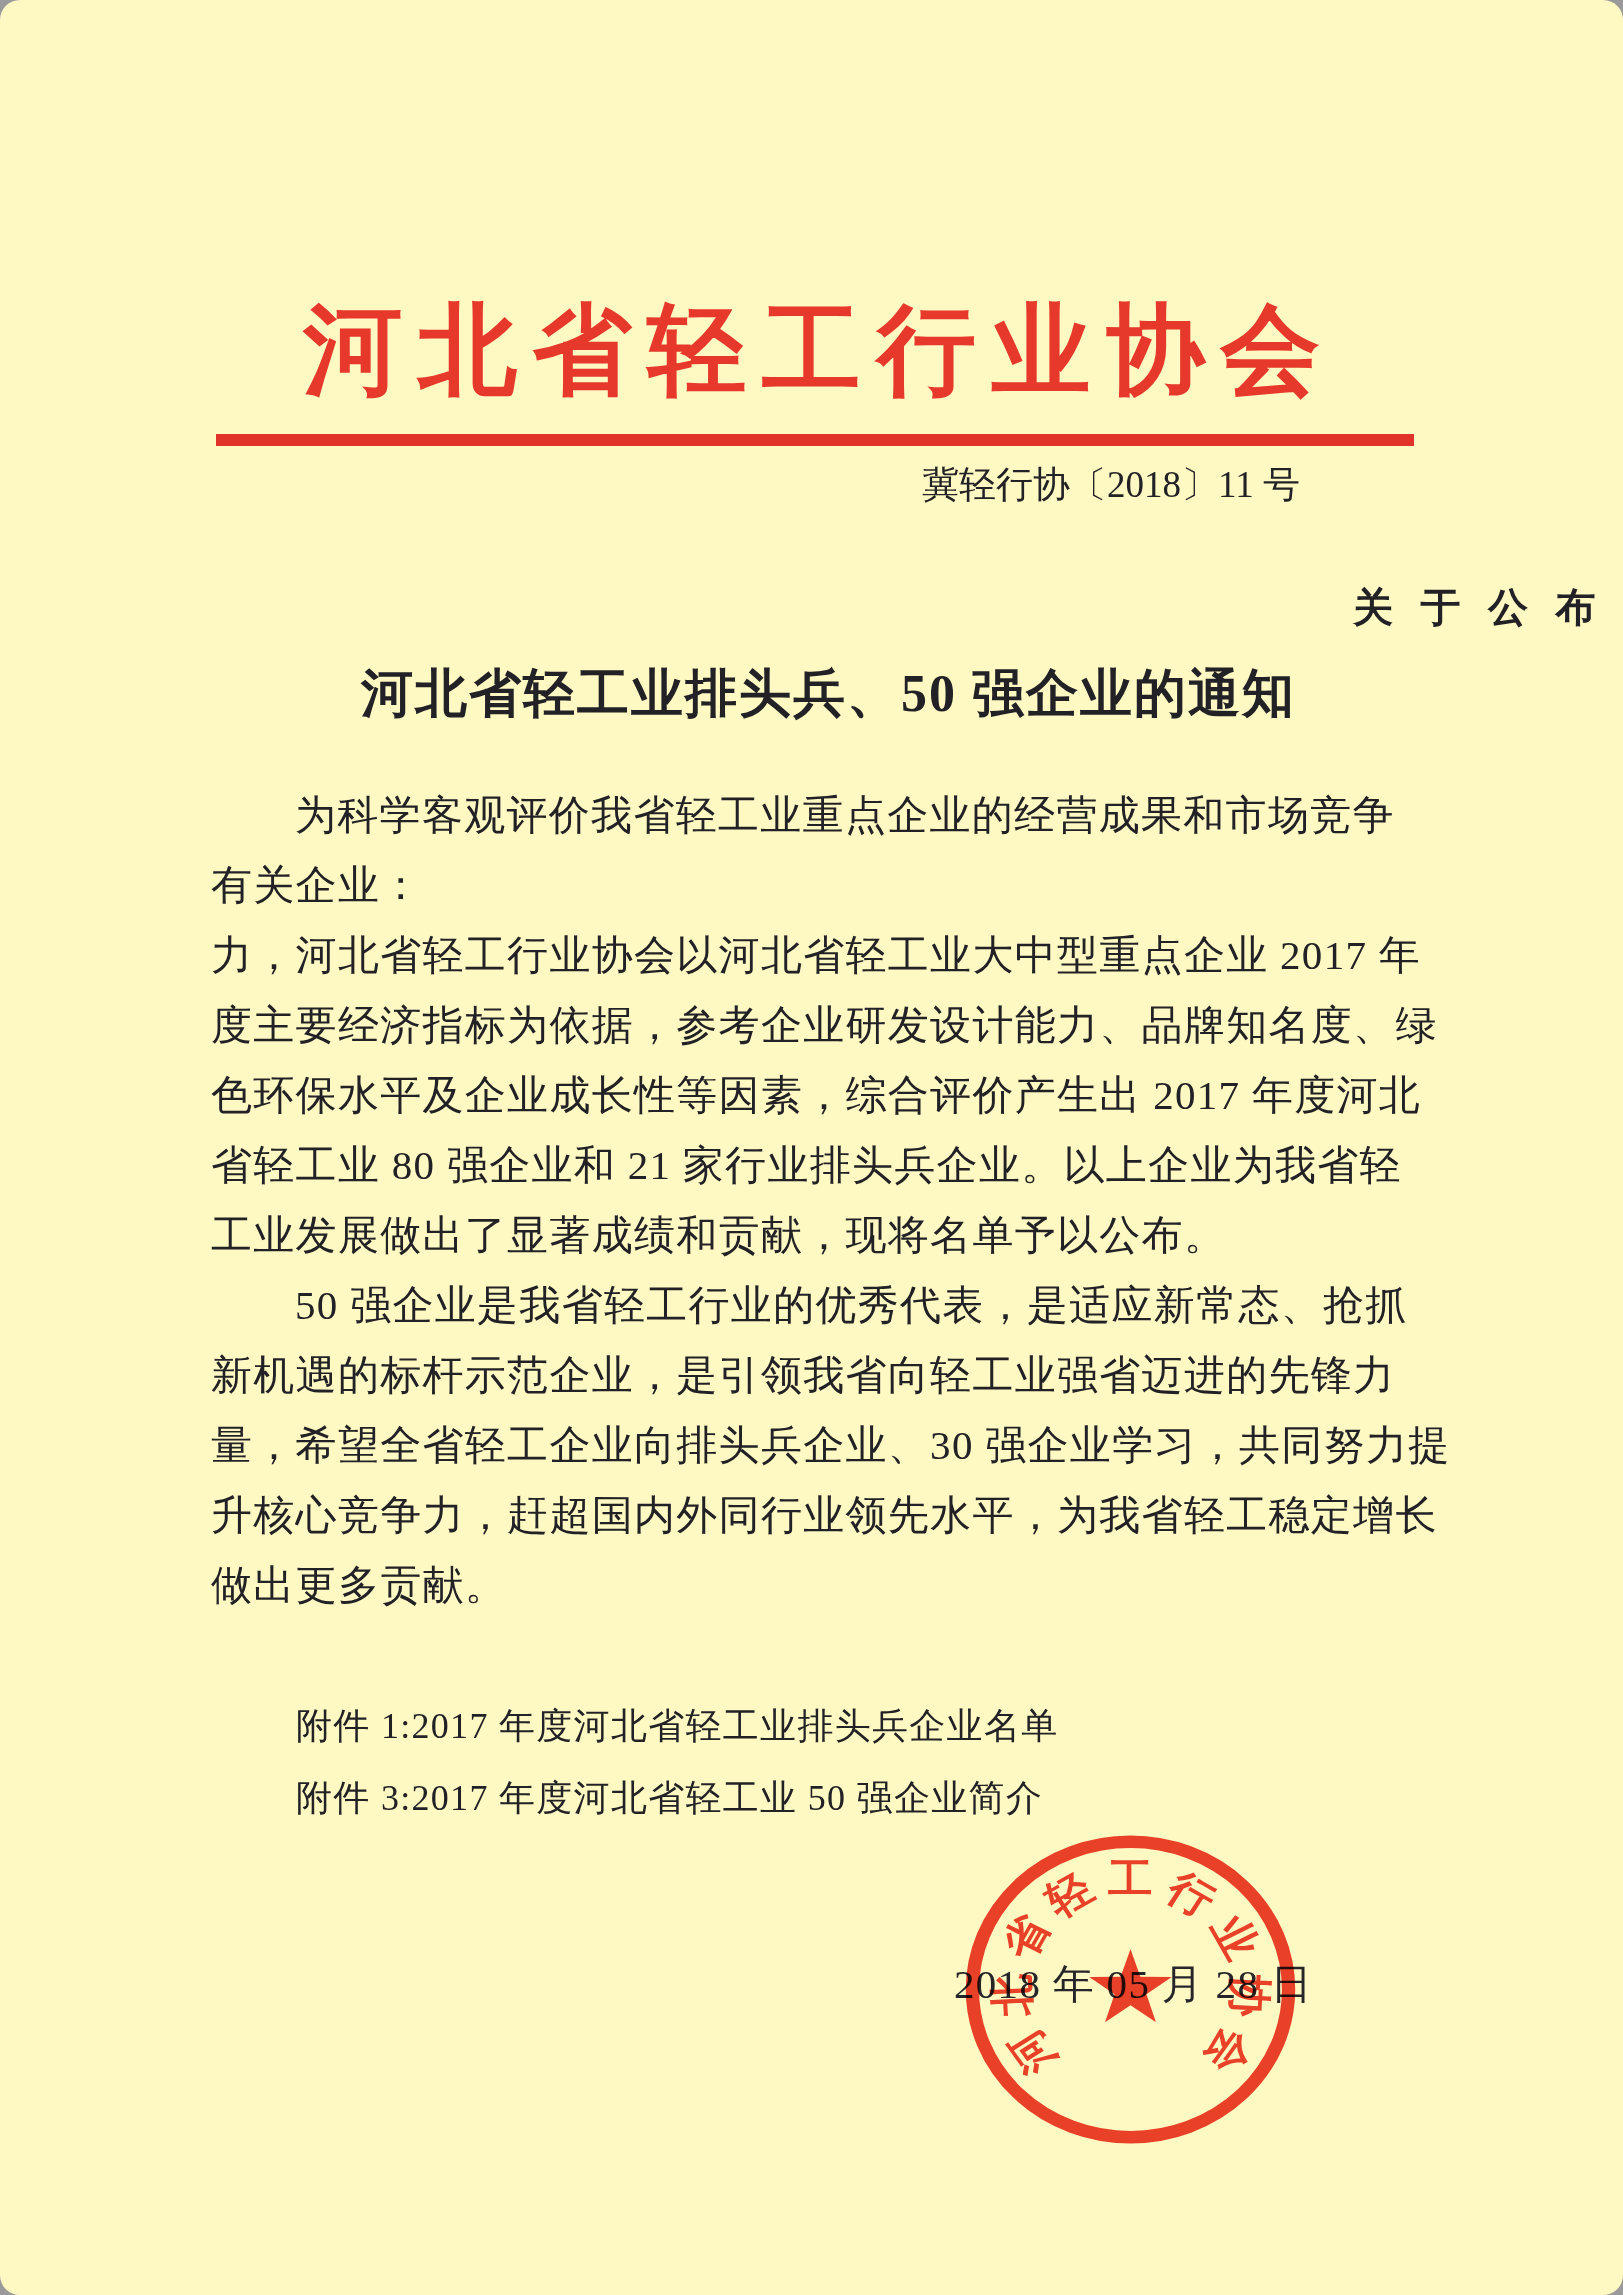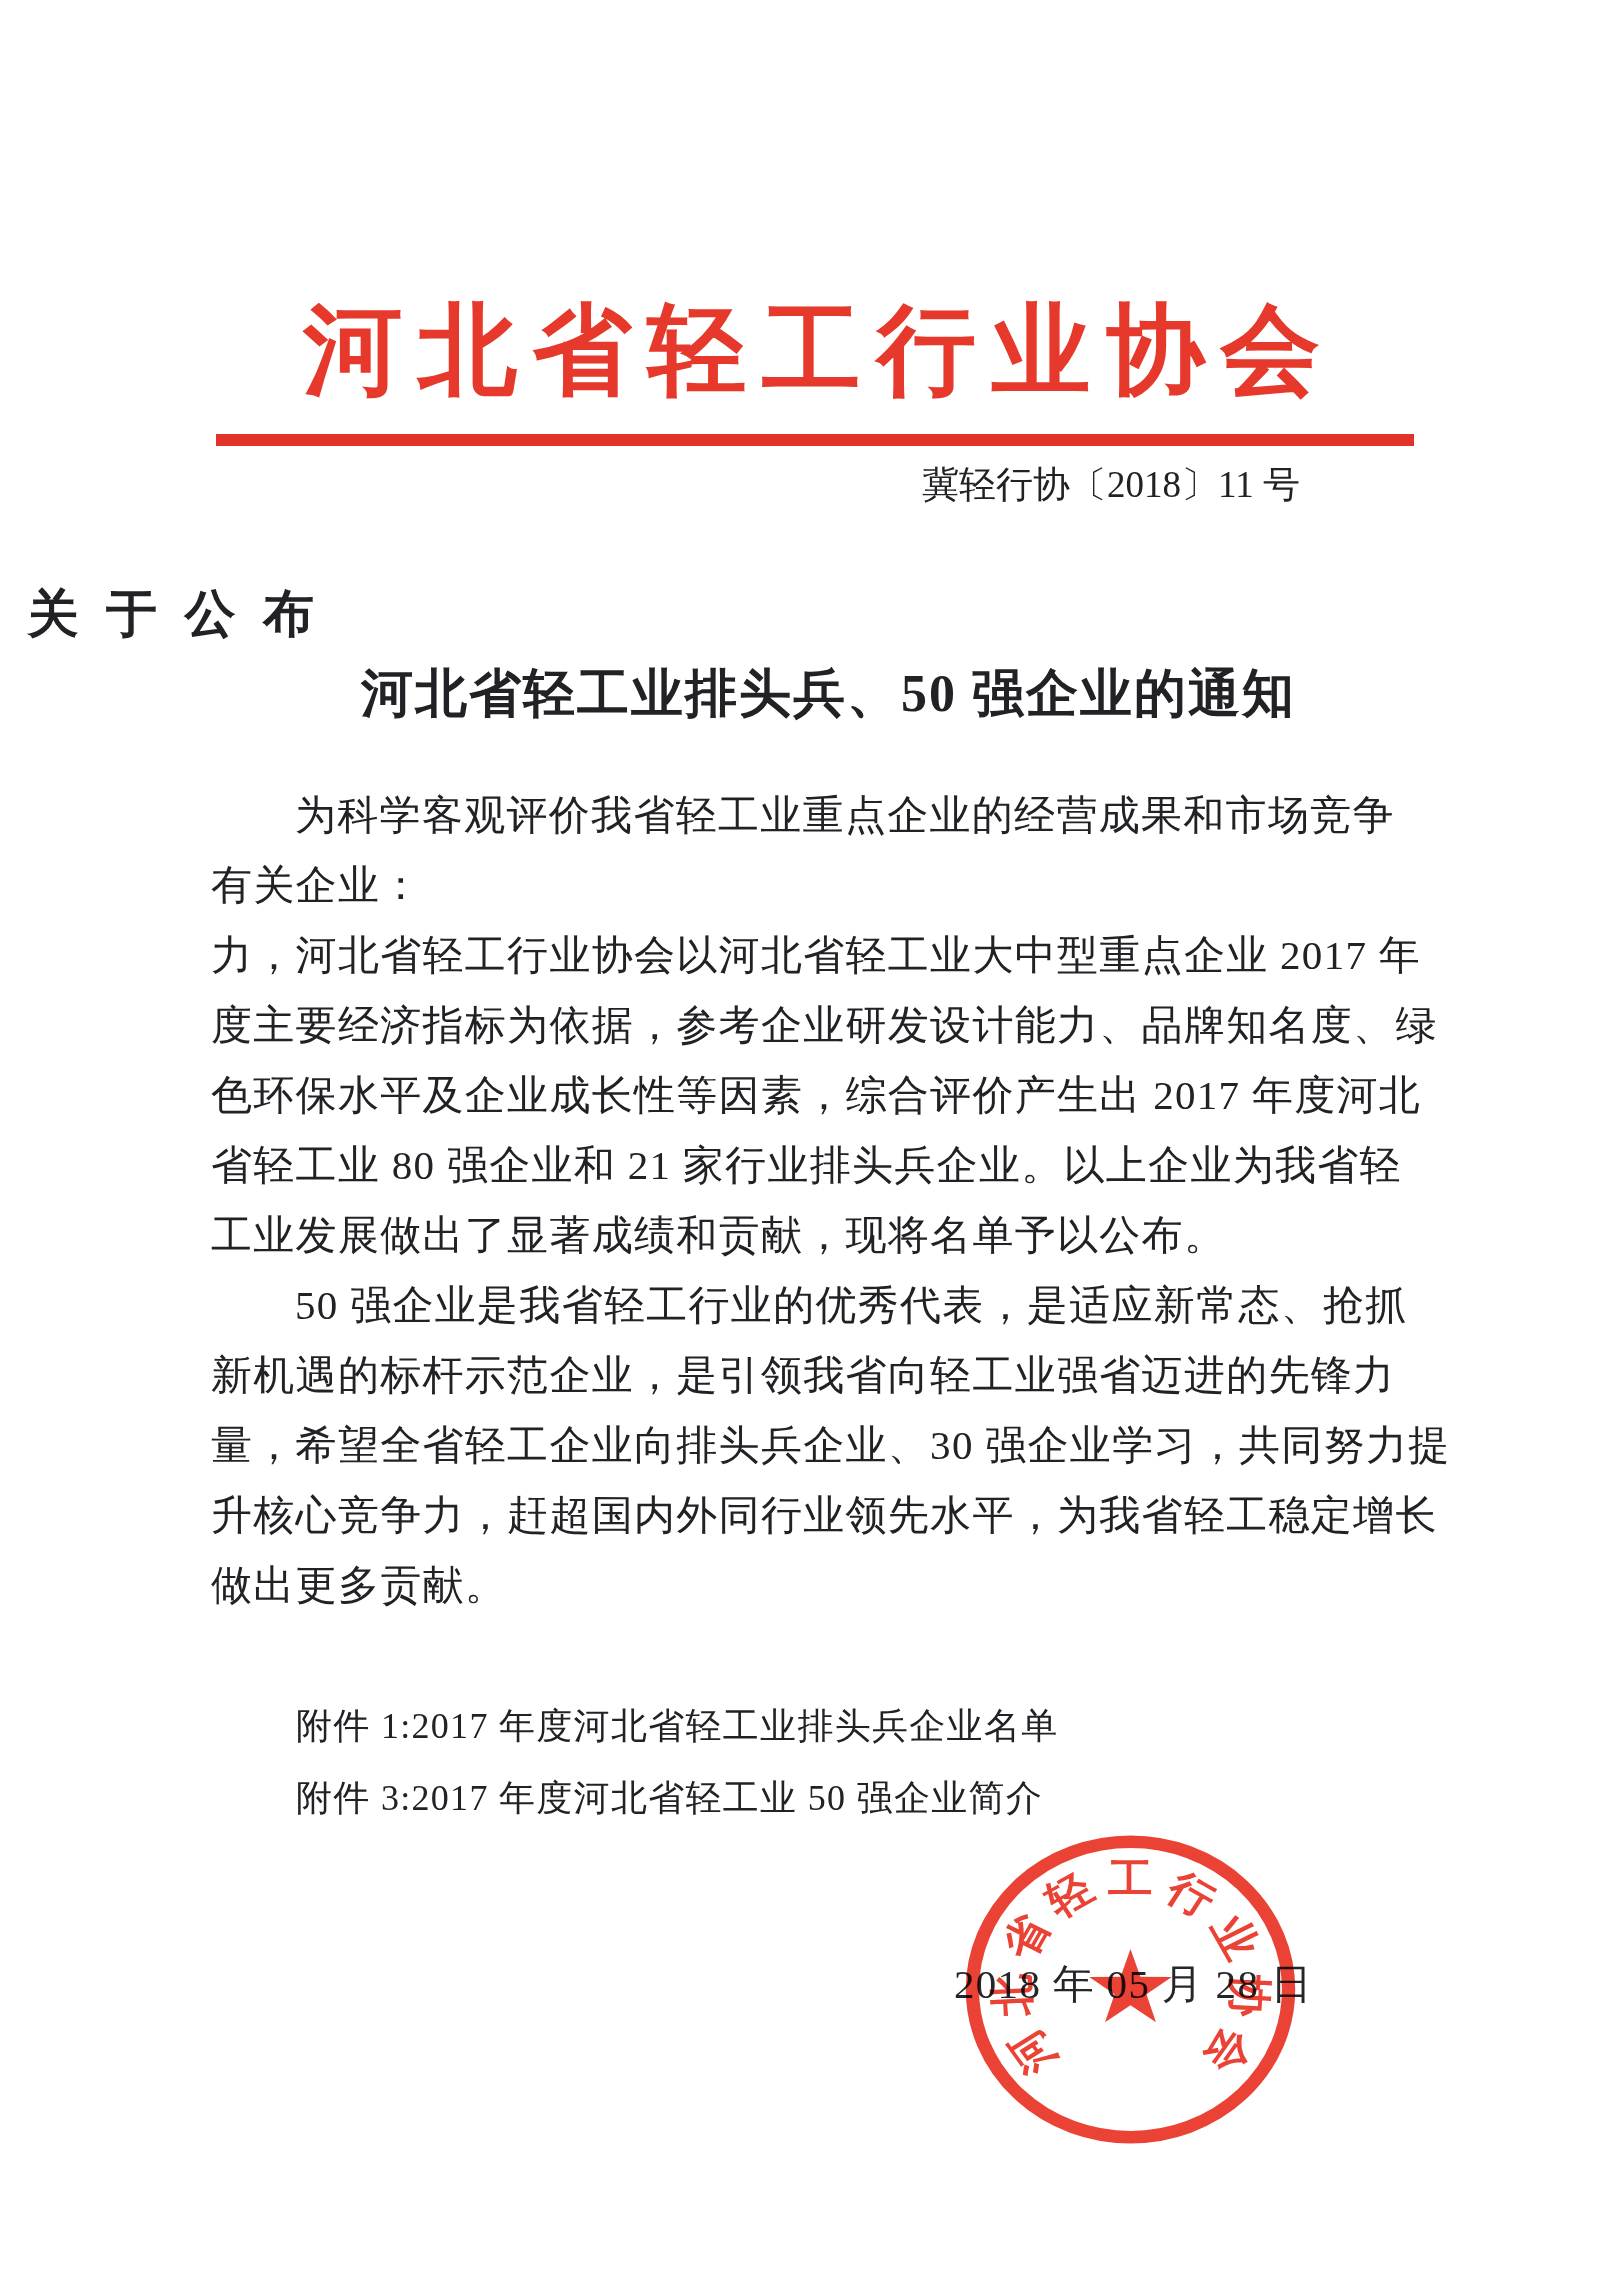--- a/index.html
+++ b/index.html
@@ -1,23 +1,24 @@
 <!DOCTYPE html>
 <html style="font-size:10.5px"><head>
 <meta charset="utf-8">
 <style>
   html,body{margin:0;padding:0;background:#9a9a9a;}
   .page{
     position:relative;
     width:1623px;height:2295px;
     margin:0 auto;
-    background:#ffffff;
+    background:#fef9c3;
     overflow:hidden;
     font-family:"Liberation Serif","DejaVu Serif",serif;
     color:#222226;
+    border-radius:20px;
   }
   .org-title{
     position:absolute;top:301px;left:0;width:100%;
     text-align:center;
     font-size:99px;font-weight:bold;
     letter-spacing:15.7px;text-indent:15.7px;
     color:#e6392c;
     line-height:1;
     white-space:nowrap;
   }
@@ -26,22 +27,22 @@
     width:1198px;height:11.8px;
     background:#e2332a;
   }
   .doc-number{
     position:absolute;top:463px;left:922px;
     font-size:37px;line-height:1.2;
     white-space:nowrap;
   }
   .title-line1{
     position:absolute;top:585px;left:0;width:100%;
-    text-align:left;
-    font-size:51px;font-weight:bold;line-height:1.15;
+    text-align:right;
+    font-size:40px;font-weight:bold;line-height:1.15;
     letter-spacing:27.5px;text-indent:27.5px;
     white-space:nowrap;
   }
   .title-line2{
     position:absolute;top:664px;left:0;width:100%;
     text-align:center;
     font-size:52px;font-weight:bold;line-height:1.15;
     letter-spacing:2px;
     white-space:nowrap;
     padding-left:17px;

